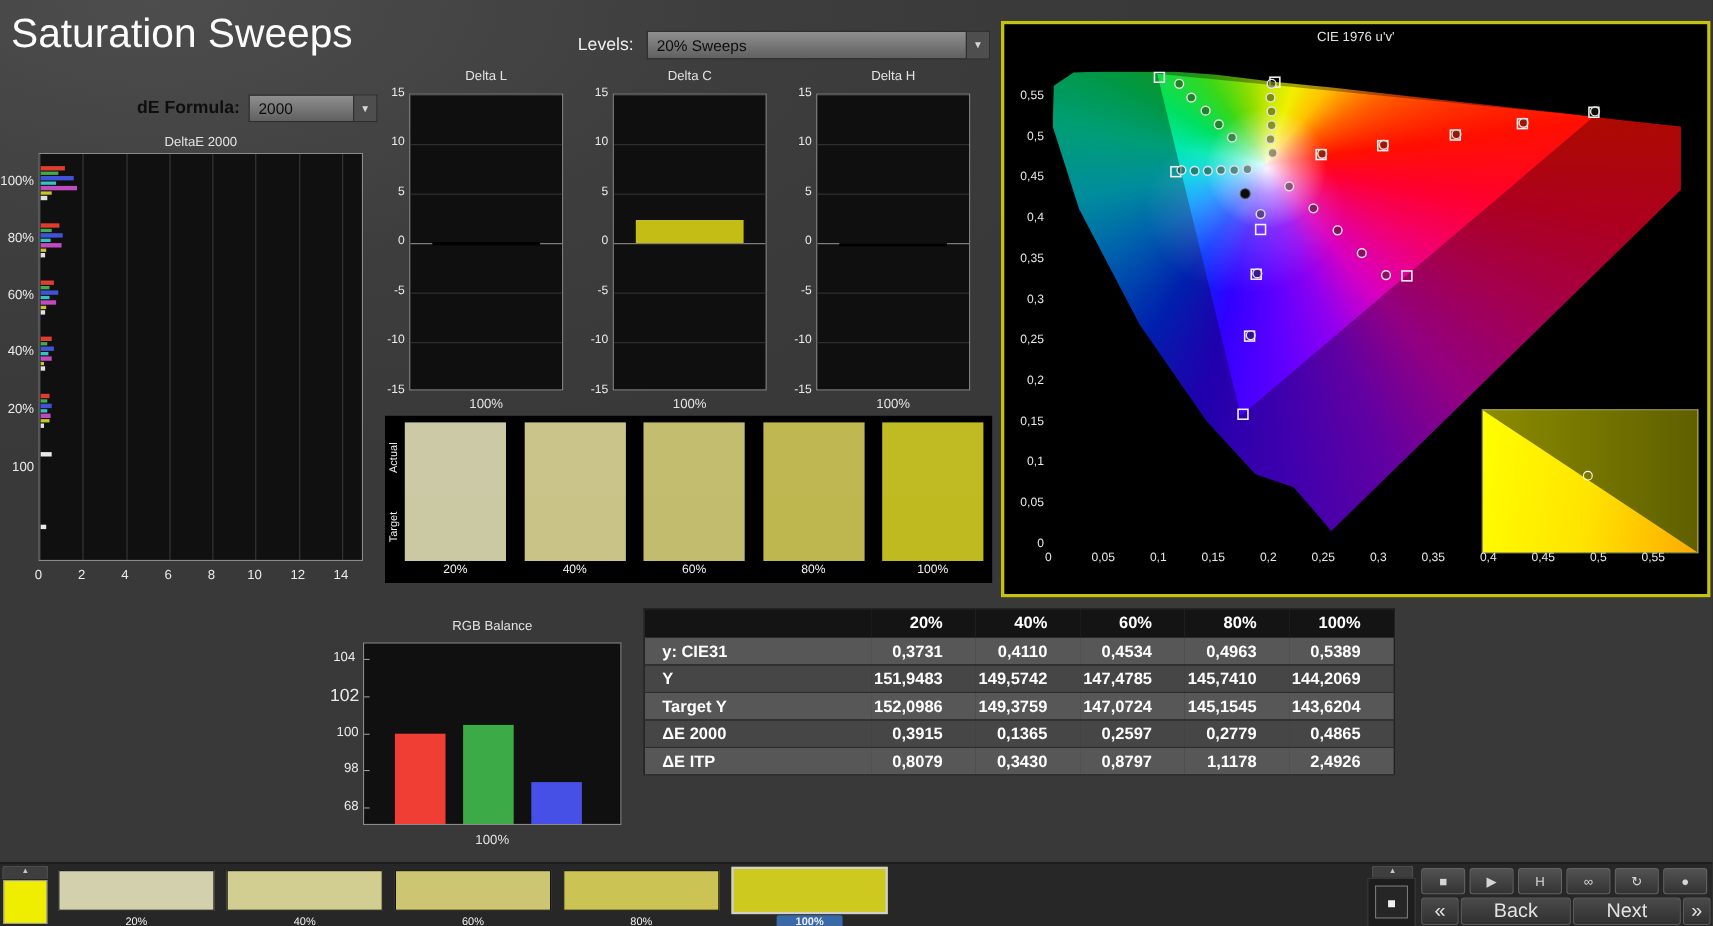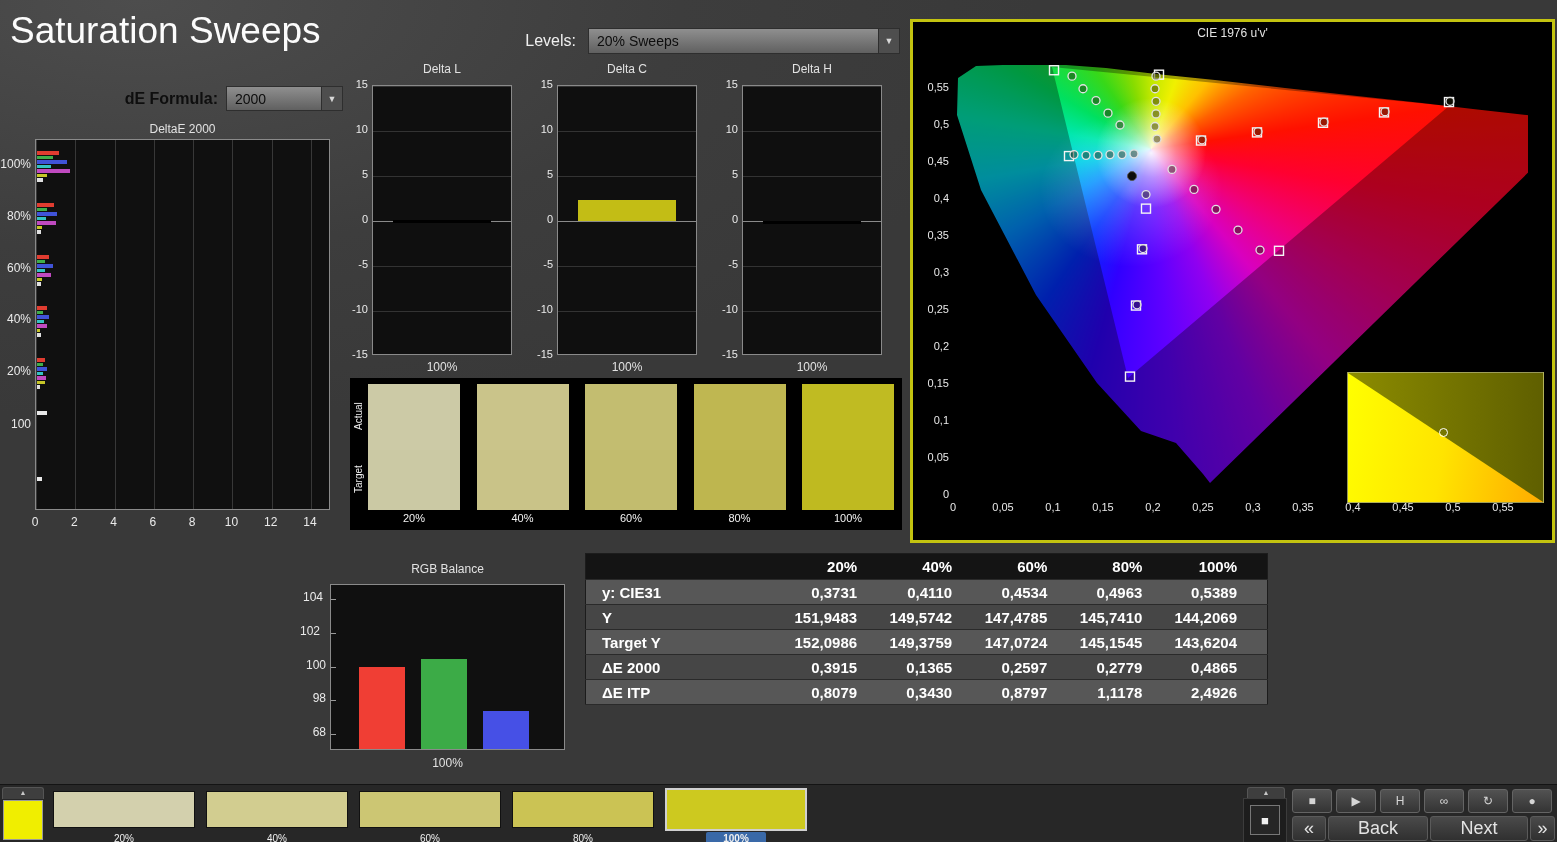--- a/index.html
+++ b/index.html
@@ -382,21 +382,21 @@
         <div style="position: absolute; left: 0px; top: 47.875px; width: 5px; height: 1px; background: rgb(154, 154, 154);"></div>
         <div style="position: absolute; left: 0px; top: 81.625px; width: 5px; height: 1px; background: rgb(154, 154, 154);"></div>
         <div style="position: absolute; left: 0px; top: 115.375px; width: 5px; height: 1px; background: rgb(154, 154, 154);"></div>
         <div style="position: absolute; left: 0px; top: 149.125px; width: 5px; height: 1px; background: rgb(154, 154, 154);"></div>
         <div style="position: absolute; left: 28px; top: 82.3125px; width: 46px; height: 82.6875px; background: rgb(240, 62, 52);"></div>
         <div style="position: absolute; left: 90px; top: 73.875px; width: 46px; height: 91.125px; background: rgb(60, 171, 71);"></div>
         <div style="position: absolute; left: 152px; top: 126.188px; width: 46px; height: 38.8125px; background: rgb(70, 80, 230);"></div>
       </div>
     <div class="chart-title" id="rgb-xlabel">100%</div>
   <div style="position: absolute; left: 0px; top: 30.125px; width: 26px; text-align: center; font-size: 12px; color: rgb(234, 234, 234);">104</div>
-      <div style="position: absolute; left: 0px; top: 63.875px; width: 26px; font-size: 12px; color: rgb(234, 234, 234);">102</div>
+      <div style="position: absolute; left: 0px; top: 63.875px; width: 26px; text-align: right; font-size: 16px; color: rgb(234, 234, 234);">102</div>
       <div style="position: absolute; left: 0px; top: 97.625px; width: 26px; text-align: right; font-size: 12px; color: rgb(234, 234, 234);">100</div>
       <div style="position: absolute; left: 0px; top: 131.375px; width: 26px; text-align: right; font-size: 12px; color: rgb(234, 234, 234);">98</div>
       <div style="position: absolute; left: 0px; top: 165.125px; width: 26px; text-align: right; font-size: 12px; color: rgb(234, 234, 234);">68</div>
     </div>
 
   <table id="data-table">
     <thead>
         <tr>
           <th></th>
           <th>20%</th>

